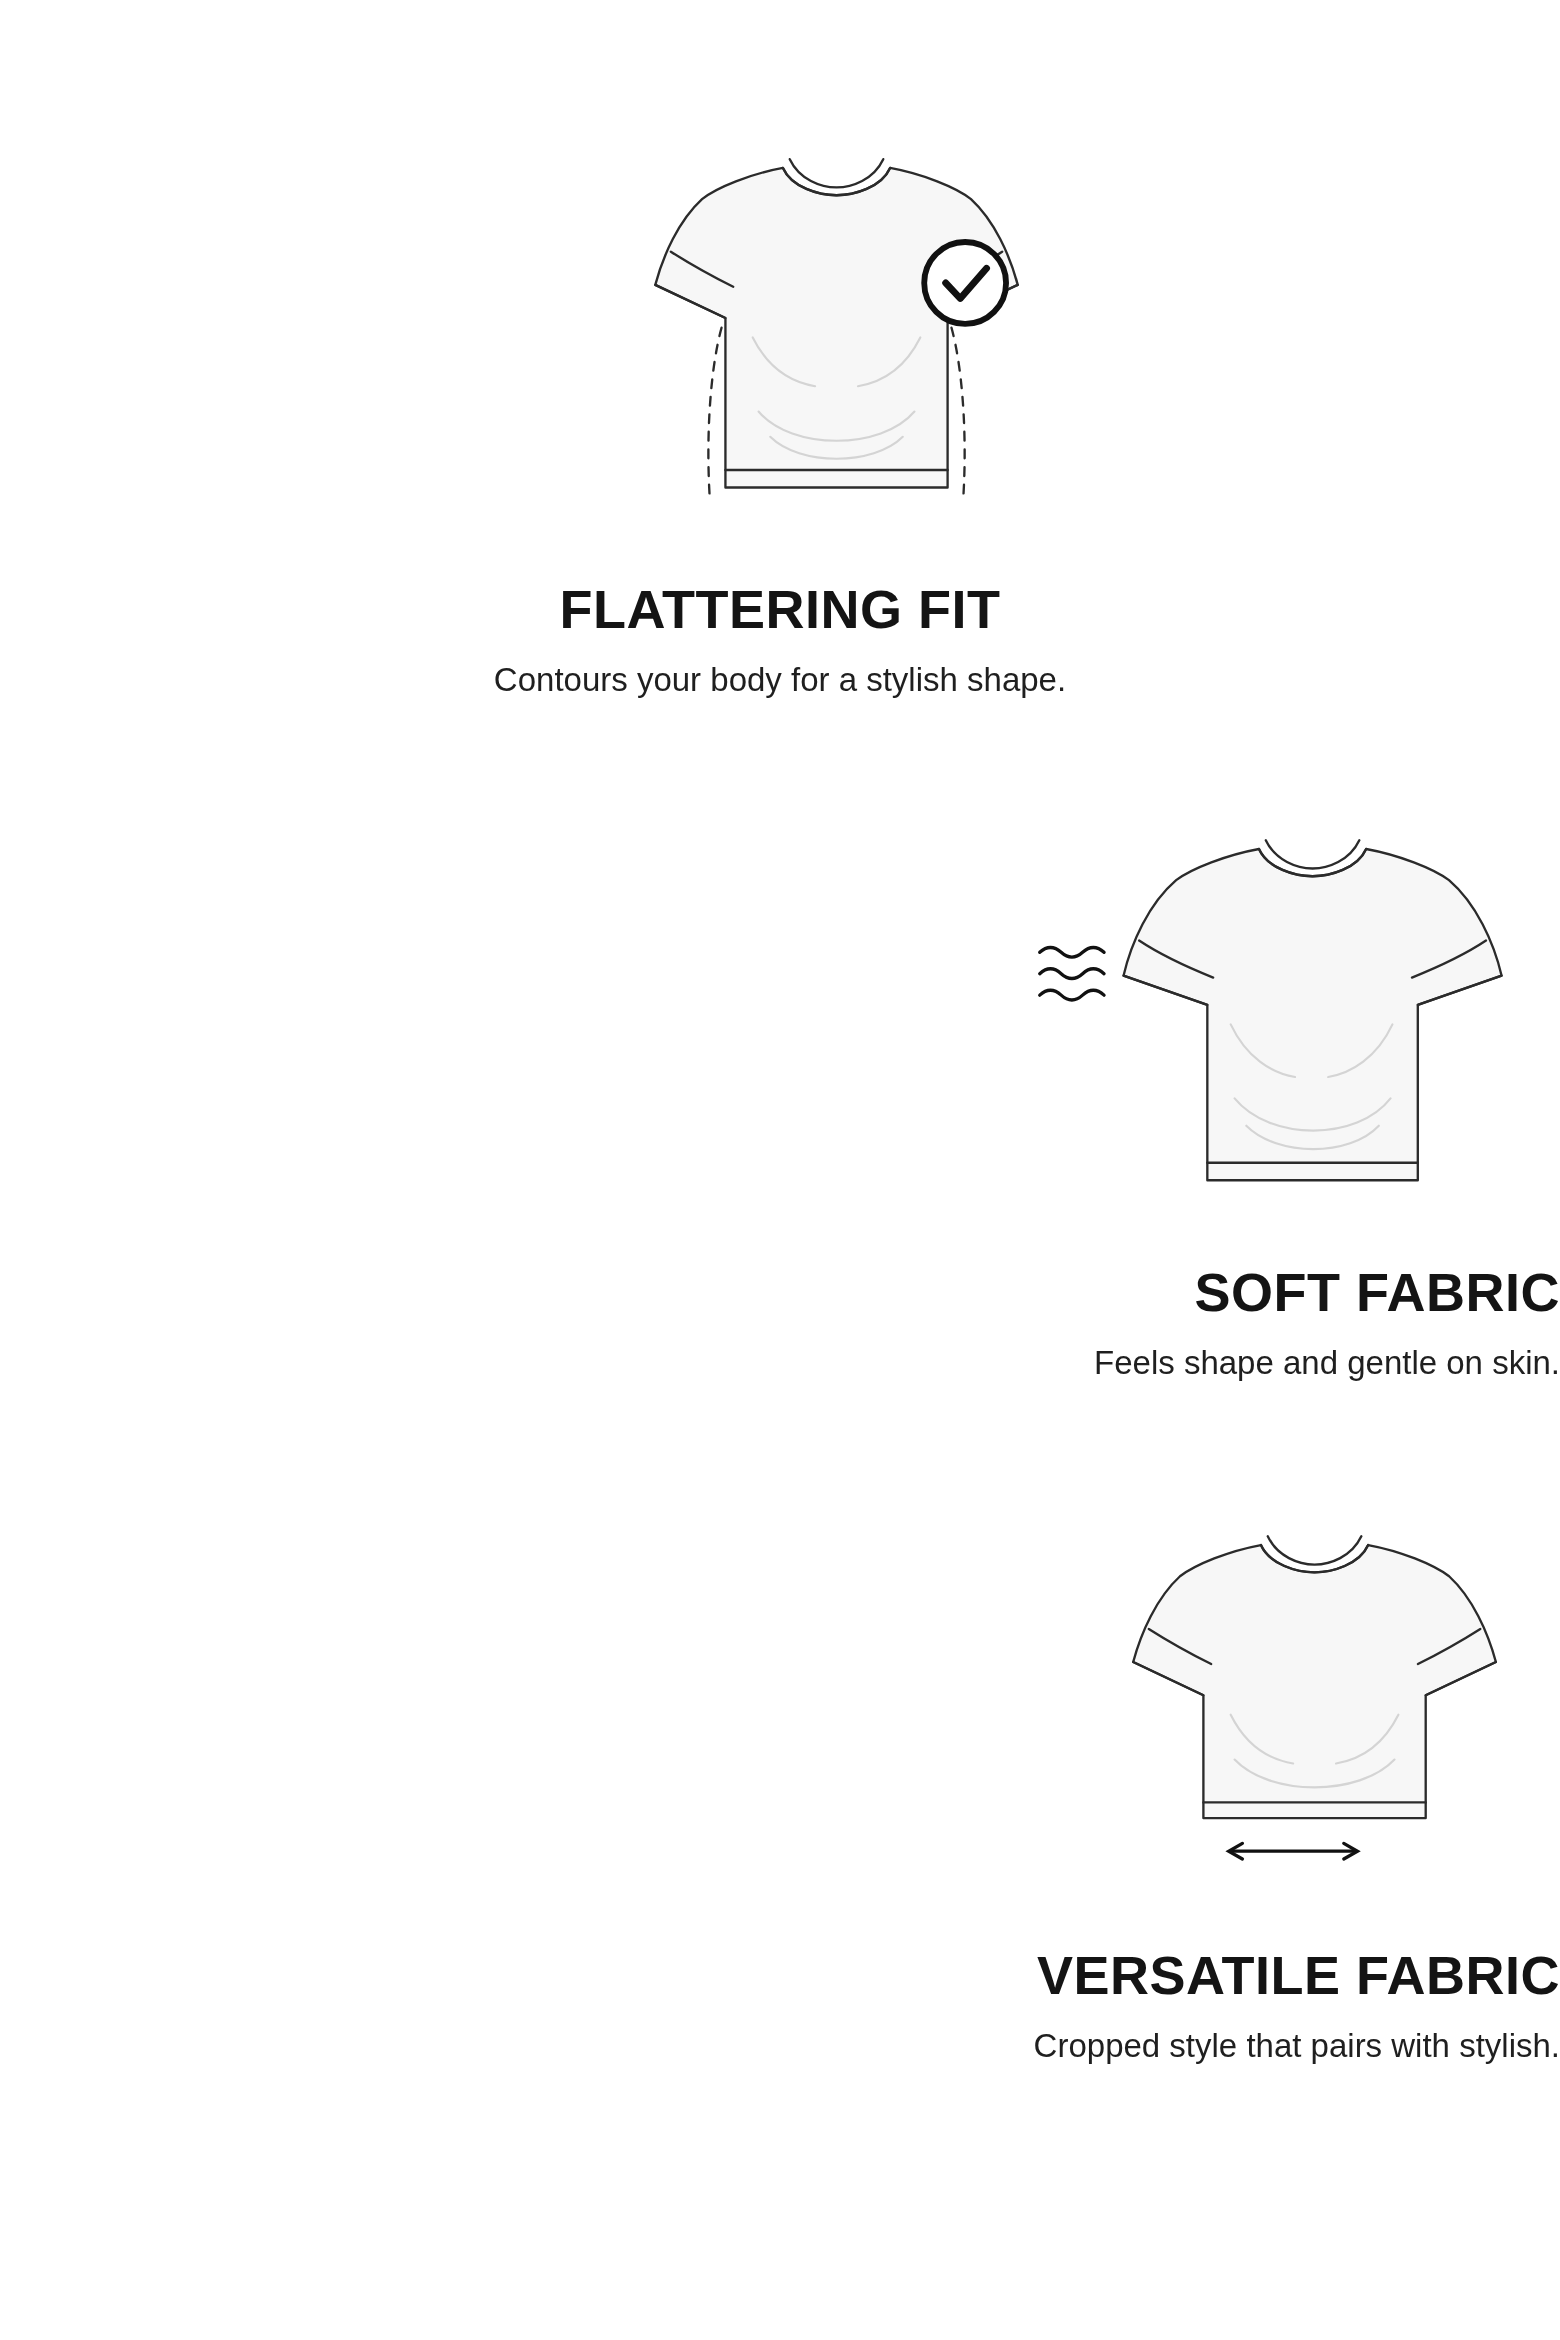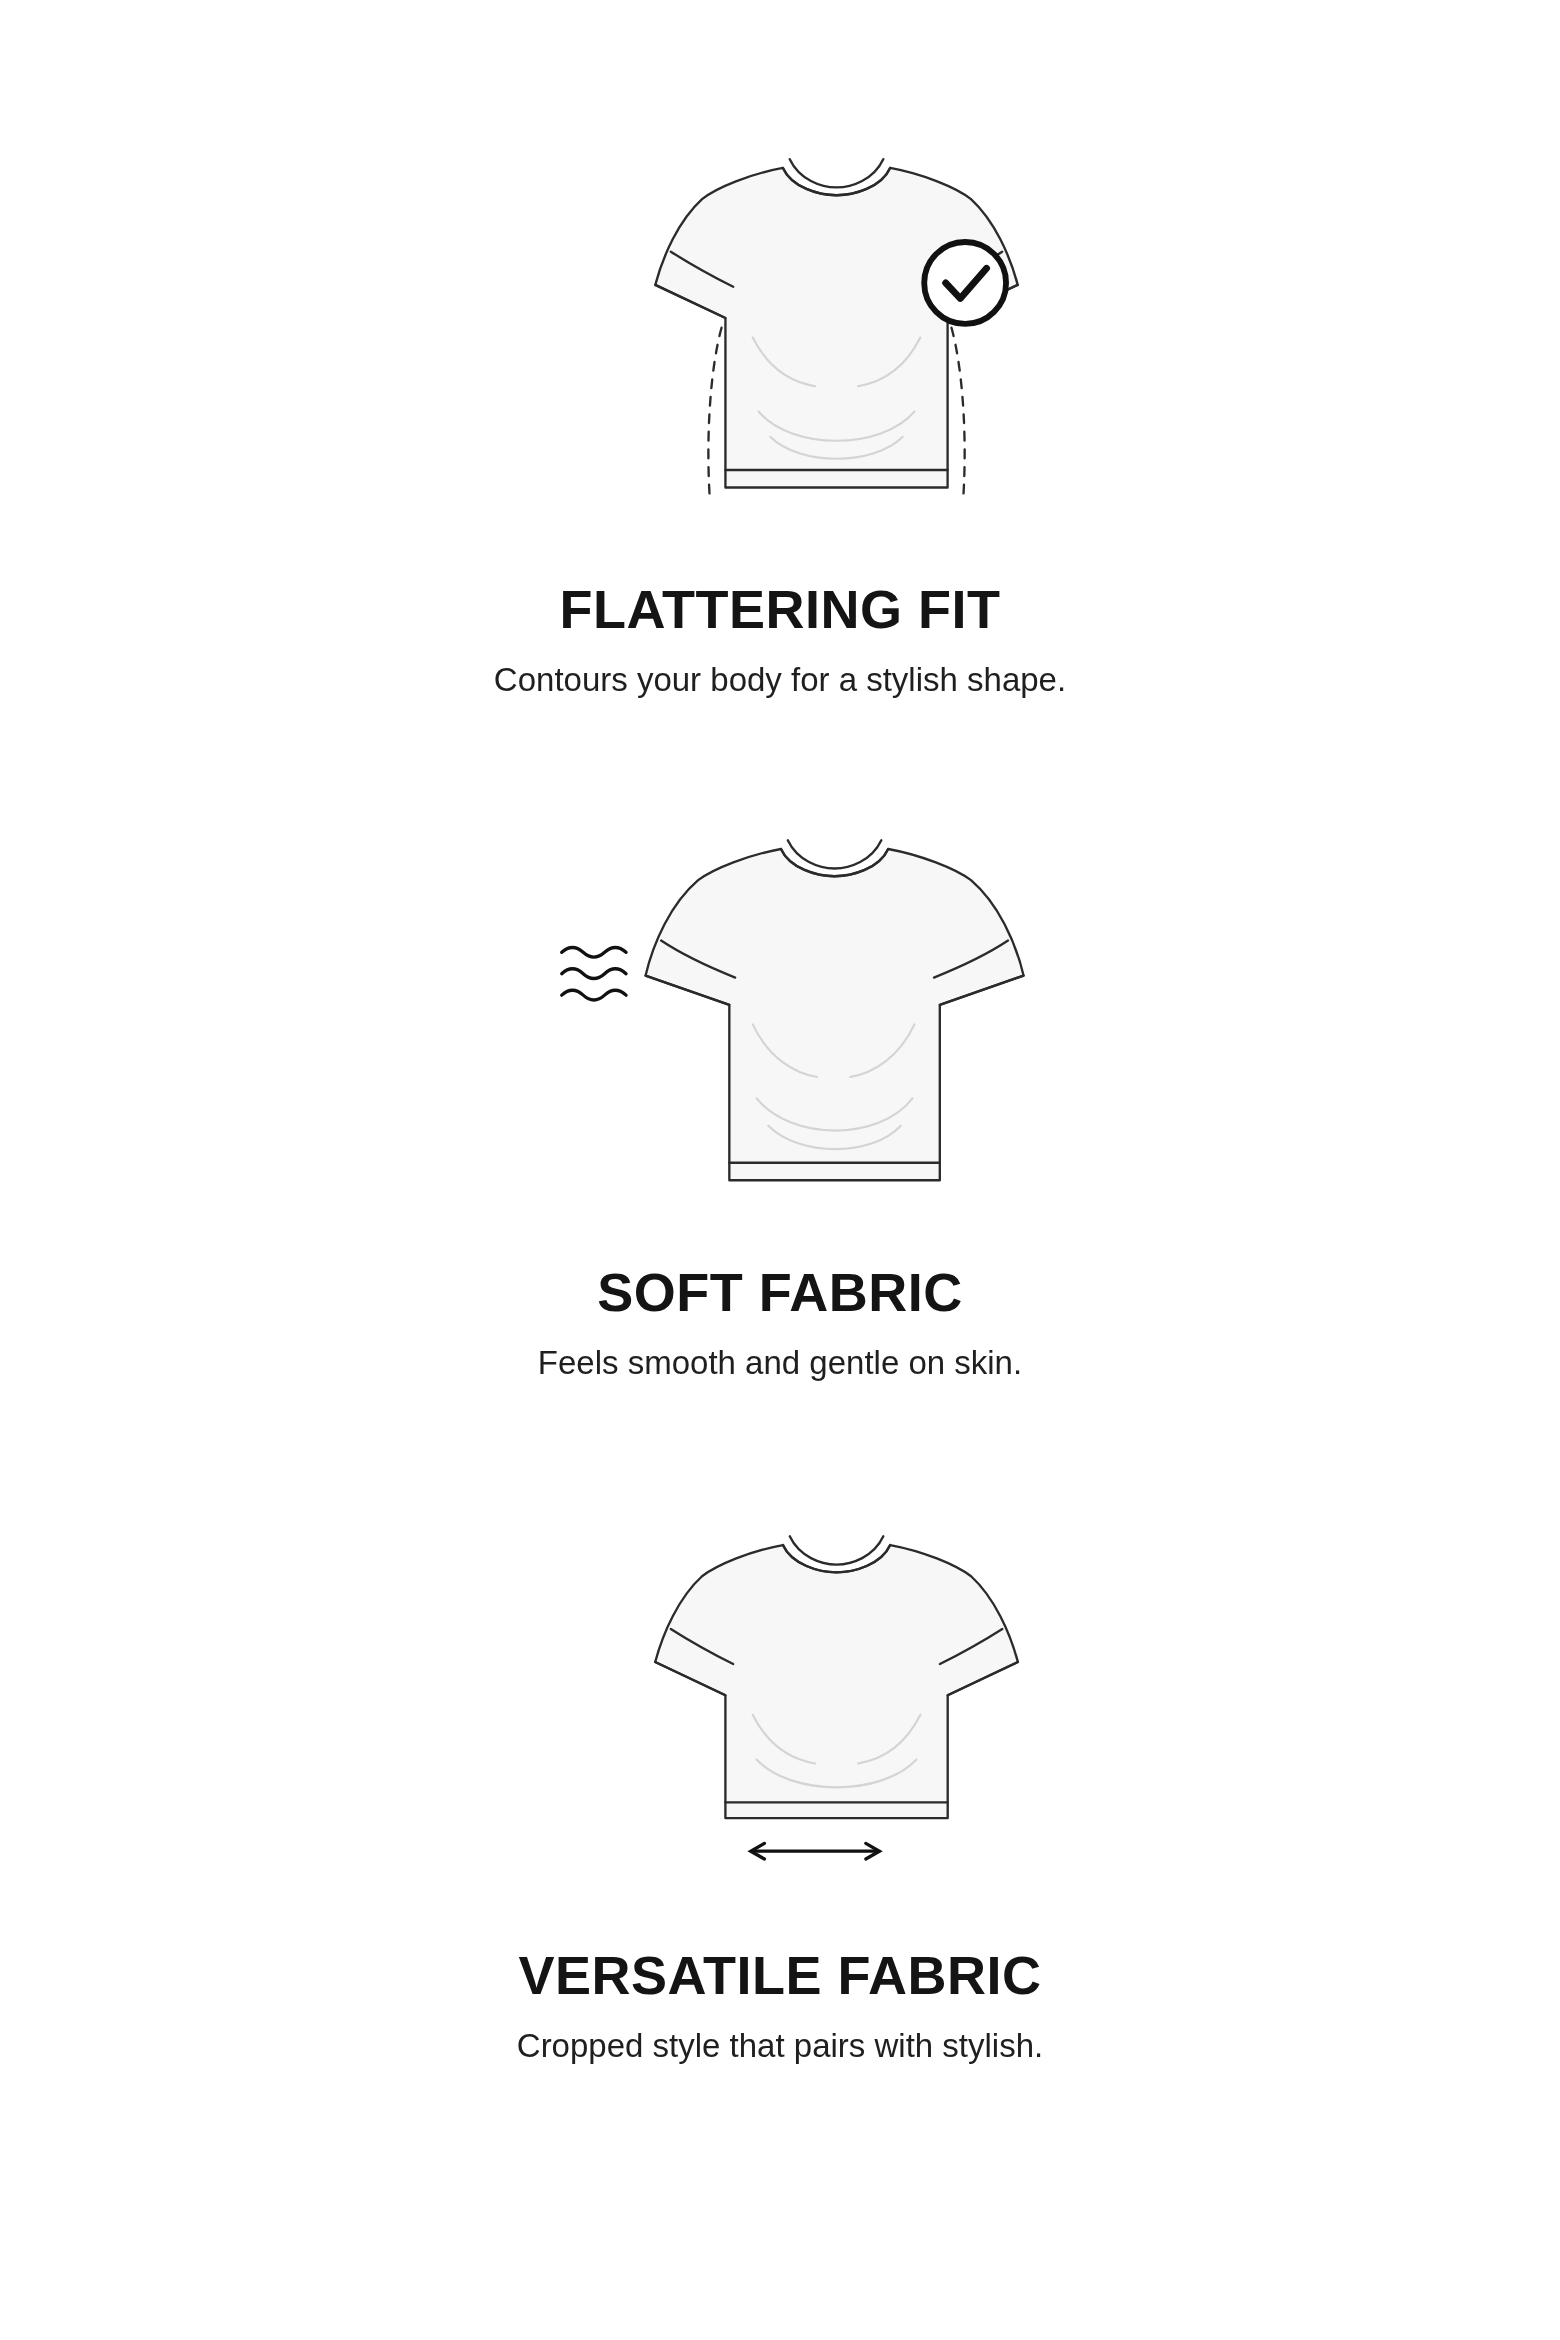--- a/index.html
+++ b/index.html
@@ -25,20 +25,21 @@
     padding-top: 117px;
   }
   .feature {
     width: 100%;
     display: flex;
     flex-direction: column;
     align-items: center;
   }
   .feature + .feature {
     margin-top: 101px;
+    align-items: flex-end;
   }
   .art {
     width: 605px;
     height: 439px;
     display: flex;
     align-items: center;
     justify-content: center;
   }
   .art svg {
     display: block;
@@ -191,21 +192,21 @@
         <path class="shirt-fold" d="M268 324 C 300 356, 374 356, 404 324"></path>
 
         <g>
           <path class="wave" d="M56 146 q 11 -10 22 0 q 11 10 22 0 q 11 -10 22 0"></path>
           <path class="wave" d="M56 168 q 11 -10 22 0 q 11 10 22 0 q 11 -10 22 0"></path>
           <path class="wave" d="M56 190 q 11 -10 22 0 q 11 10 22 0 q 11 -10 22 0"></path>
         </g>
       </svg>
     </div>
     <div class="feature-title">SOFT FABRIC</div>
-    <div class="feature-desc">Feels smooth and gentle on skin.</div>
+    <div class="feature-desc">Feels shape and gentle on skin.</div>
   </div>
 
   <div class="feature">
     <div class="art">
       <svg width="546" height="390" viewBox="0 0 560 400" xmlns="http://www.w3.org/2000/svg">
         <path class="shirt-body" d="M200 70
           C 216 58, 250 44, 283 38
           C 292 58, 320 66, 338 66
           C 356 66, 384 58, 393 38
           C 426 44, 460 58, 476 70

